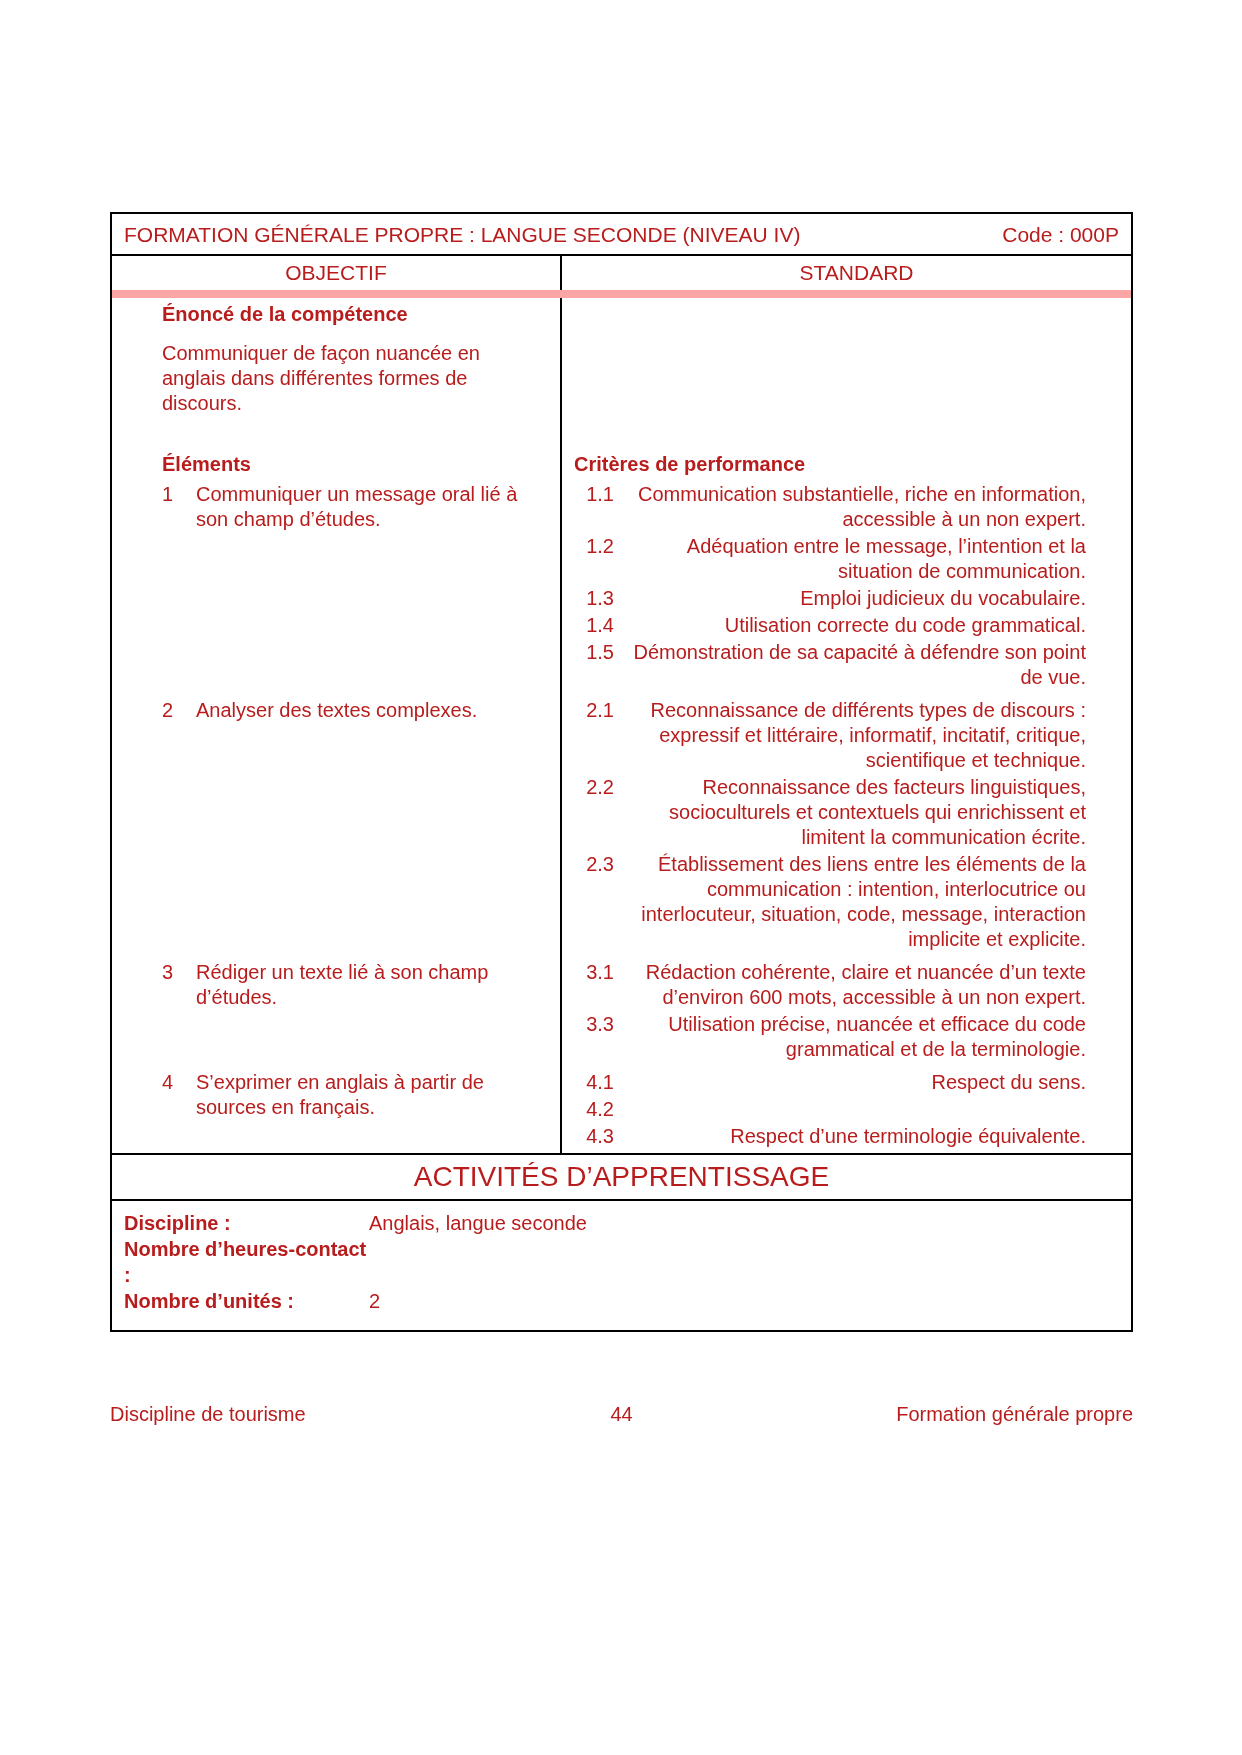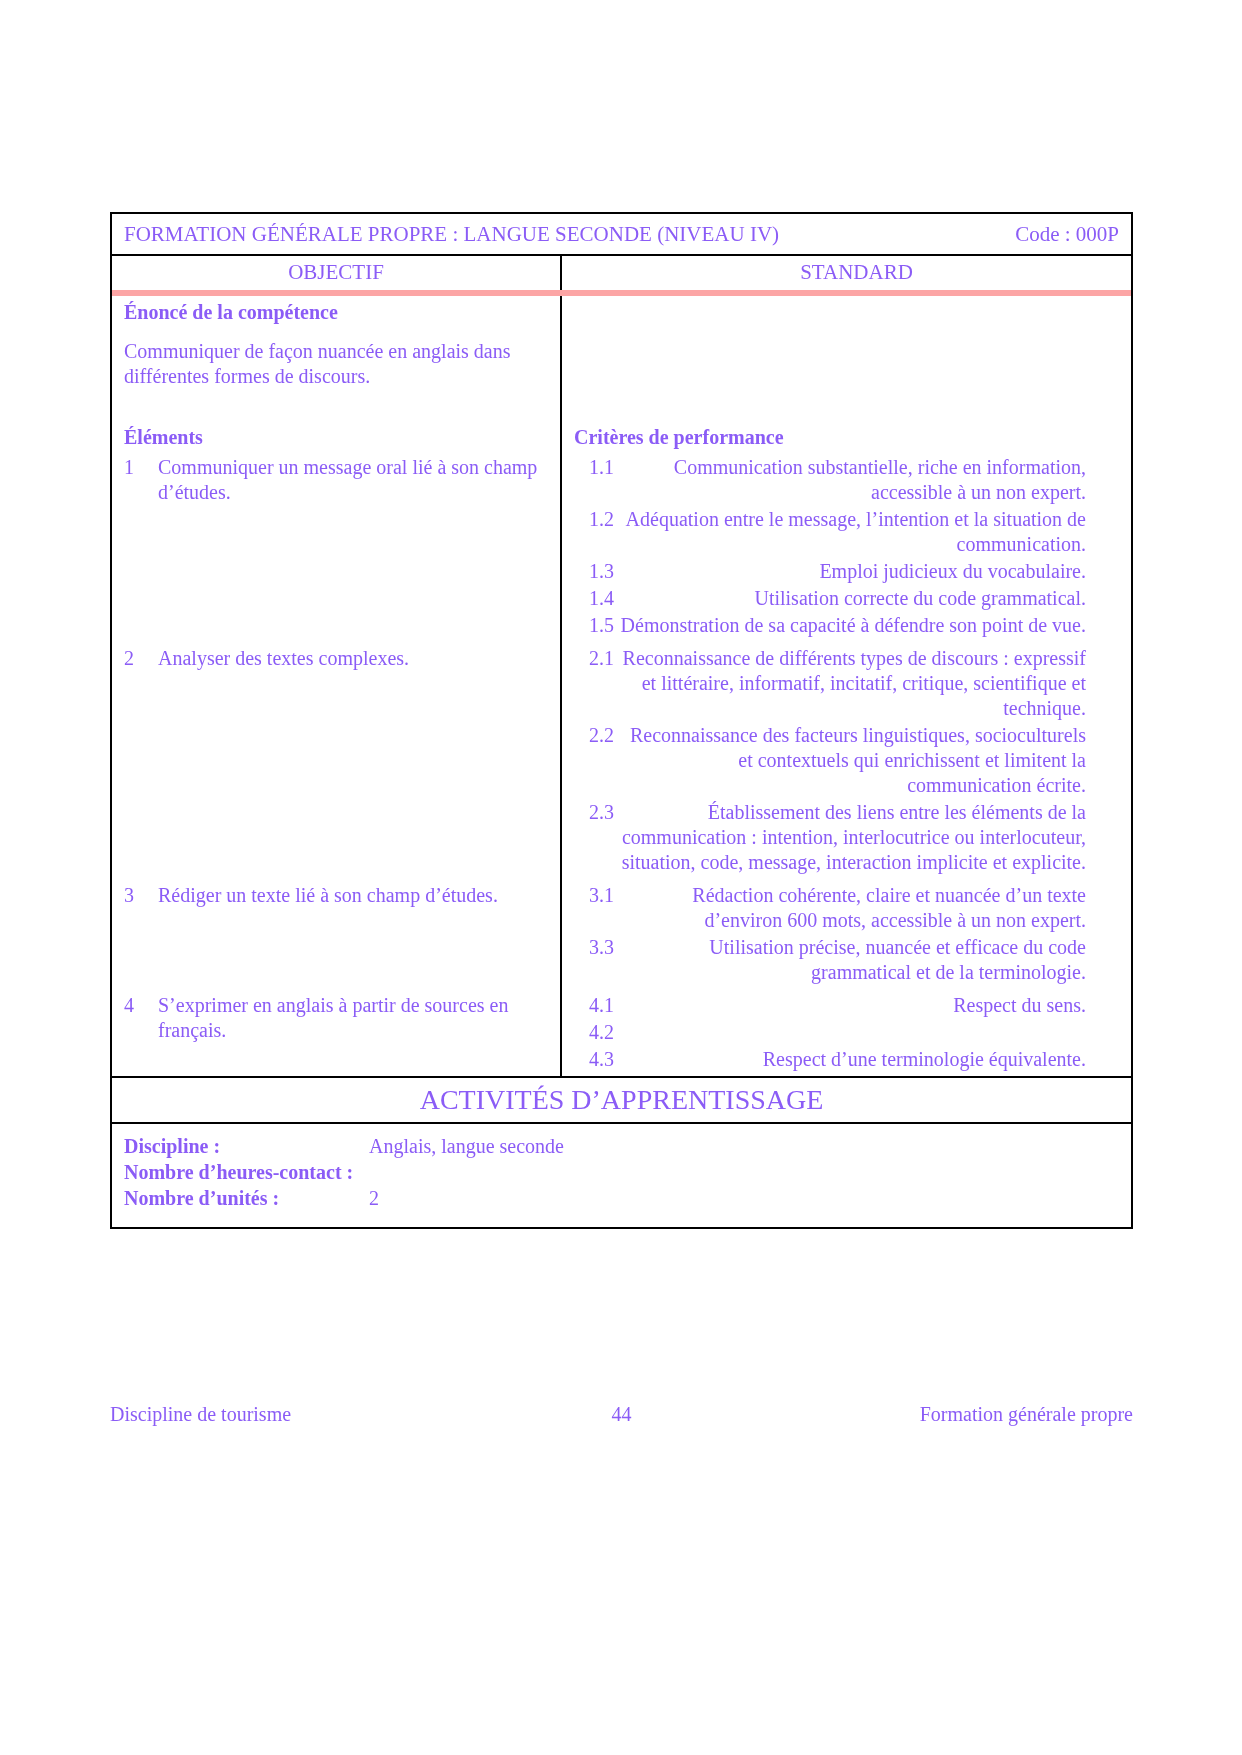--- a/index.html
+++ b/index.html
@@ -5,22 +5,22 @@
   html, body {
     margin: 0;
     padding: 0;
     background: #ffffff;
   }
   .page {
     position: relative;
     width: 1242px;
     height: 1755px;
     background: #ffffff;
-    font-family: Liberation Serif, serif;
-    color: #8b5cf6;
+    font-family: Liberation Sans, sans-serif;
+    color: #b91c1c;
     font-size: 20px;
     line-height: 25px;
   }
   .doc {
     position: absolute;
     left: 110px;
     top: 212px;
     width: 1023px;
     border: 2px solid #000000;
     box-sizing: border-box;
@@ -29,38 +29,39 @@
     display: flex;
     justify-content: space-between;
     align-items: baseline;
     padding: 8px 12px 7px 12px;
     border-bottom: 2px solid #000000;
     font-size: 21px;
   }
   .cols-header {
     display: grid;
     grid-template-columns: 450px 1fr;
-    border-bottom: 6px solid #fca5a5;
+    border-bottom: 8px solid #fca5a5;
     gap: 20px;
   }
   .col-h {
     text-align: center;
     padding: 4px 0 5px 0;
     font-size: 21px;
   }
   .col-h.left { border-right: 2px solid #000000; }
 
   .brow {
     display: grid;
     grid-template-columns: 450px 1fr;
   }
   .lcell {
     border-right: 2px solid #000000;
     padding: 4px 12px 2px 12px;
     box-sizing: border-box;
+    margin-left: 38px;
   }
   .rcell {
     padding: 4px 12px 2px 12px;
     box-sizing: border-box;
   }
   .bold { font-weight: bold; }
 
   .enonce-para {
     margin: 14px 0 27px 0;
     max-width: 420px;

